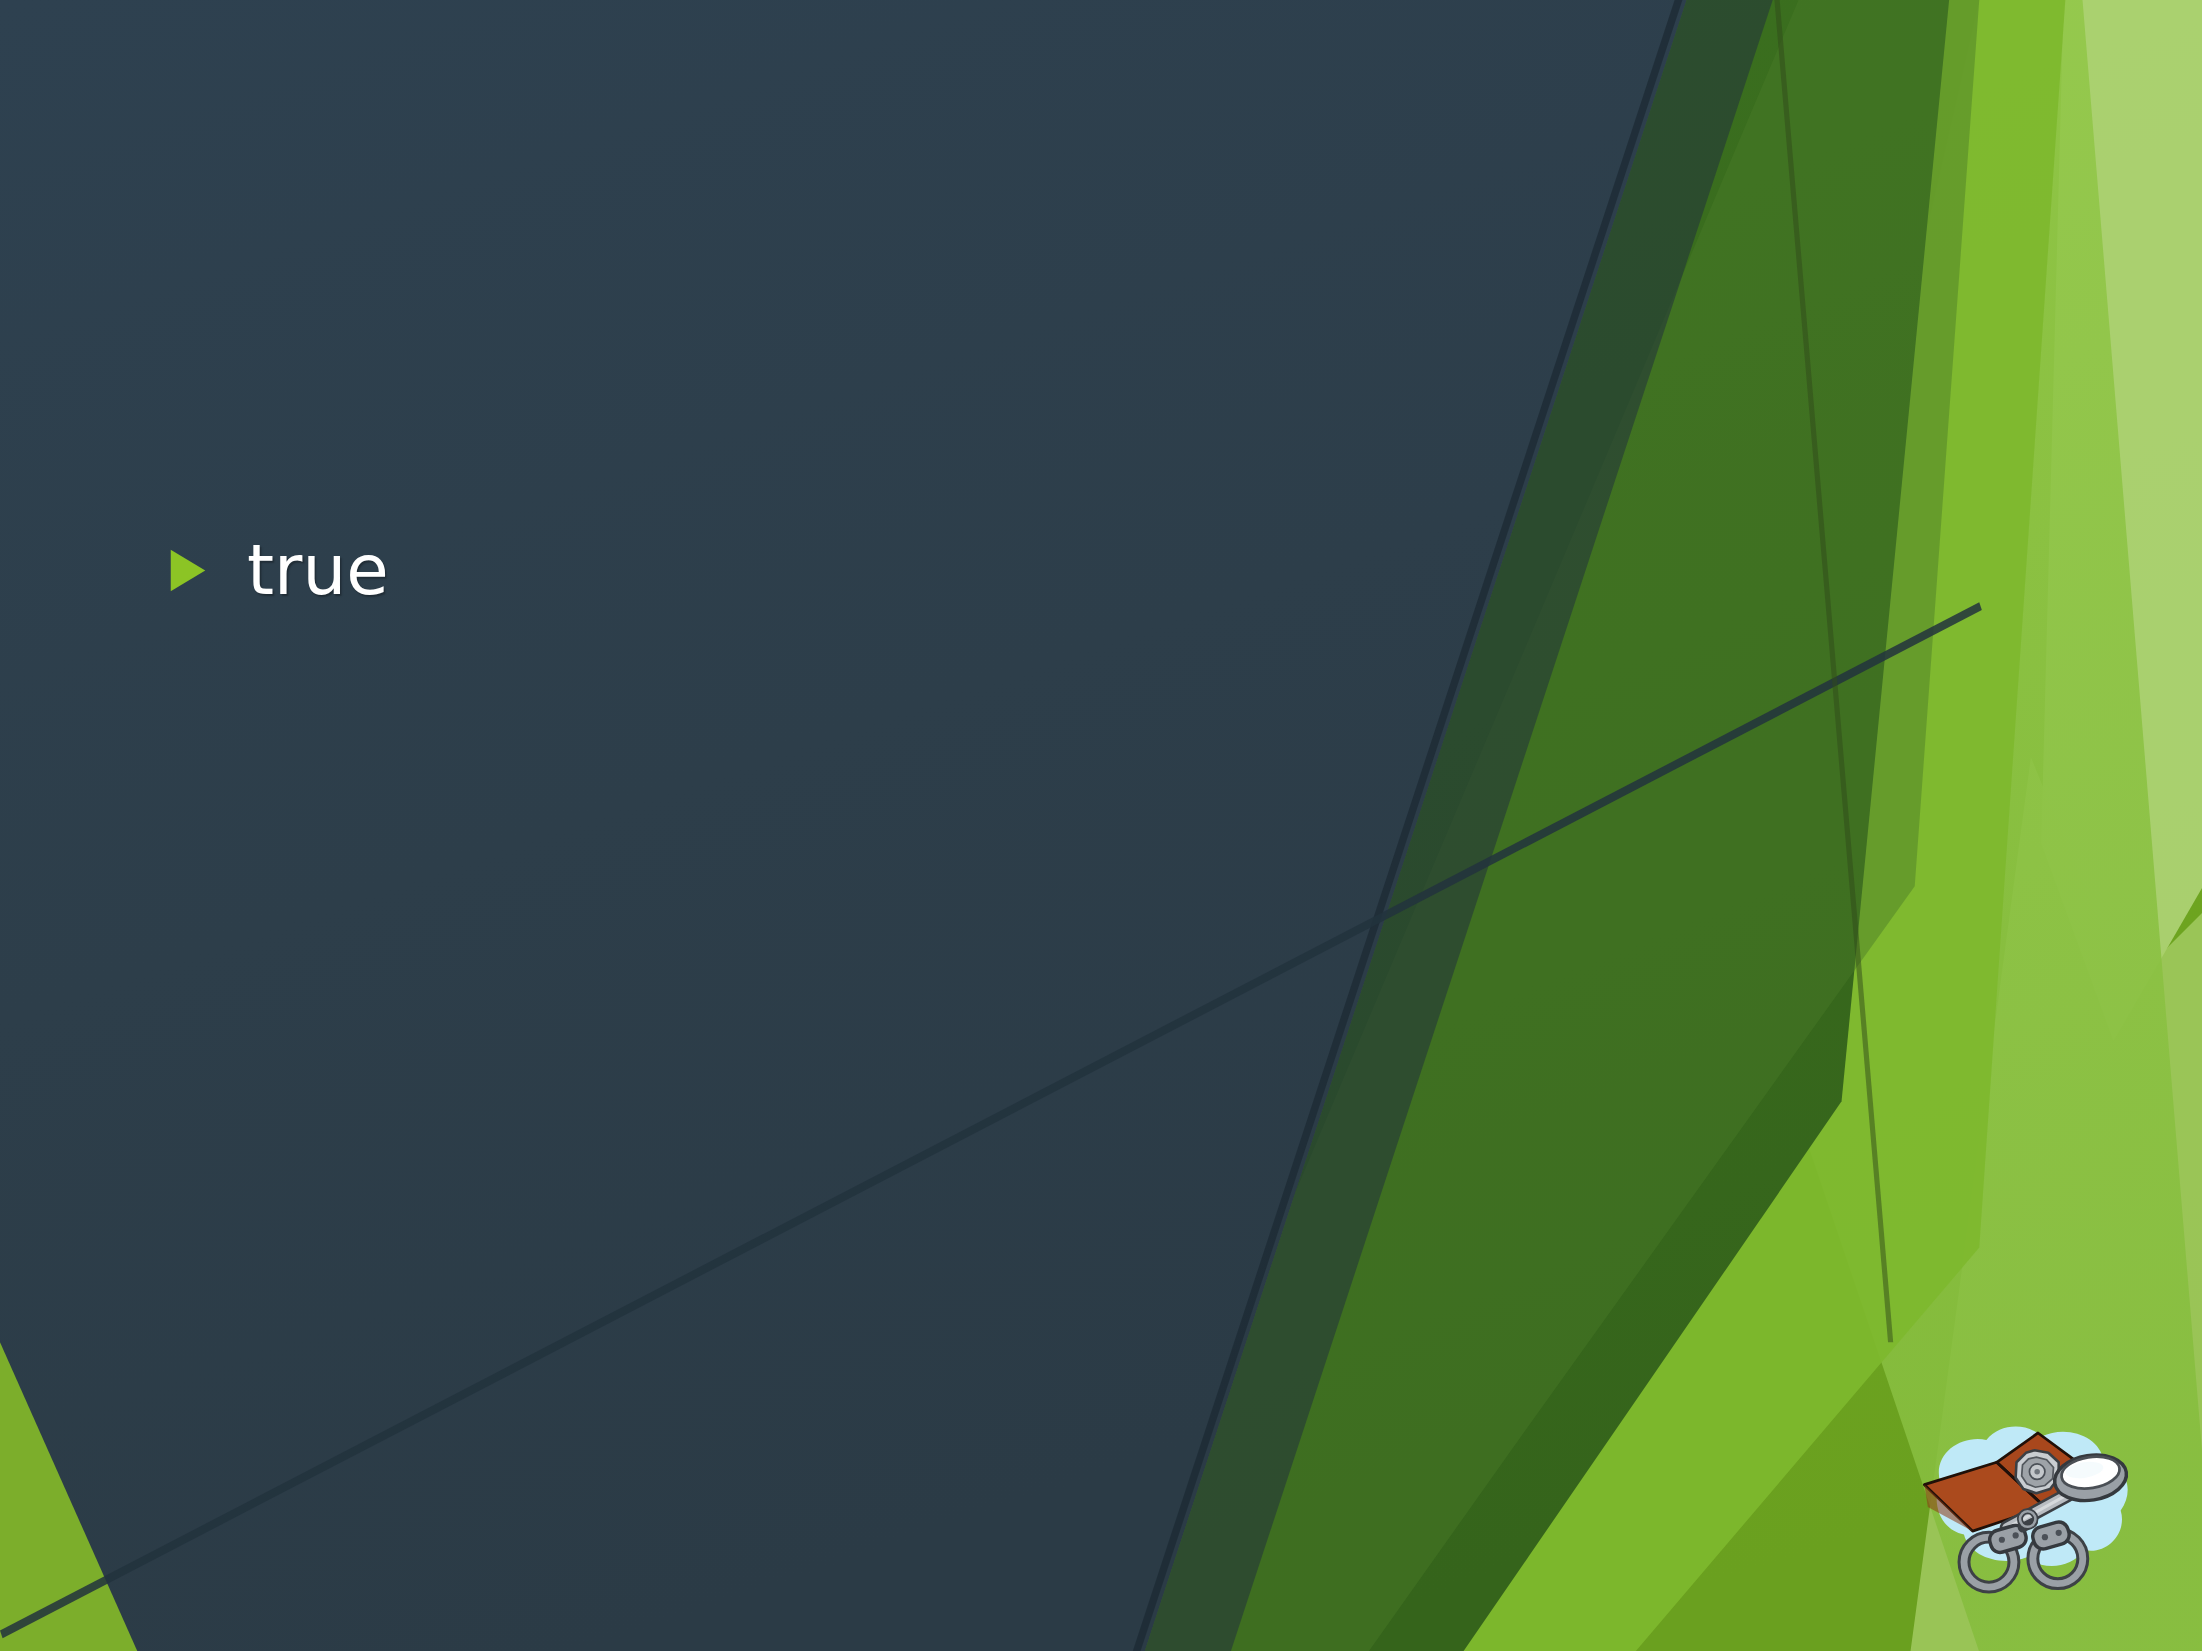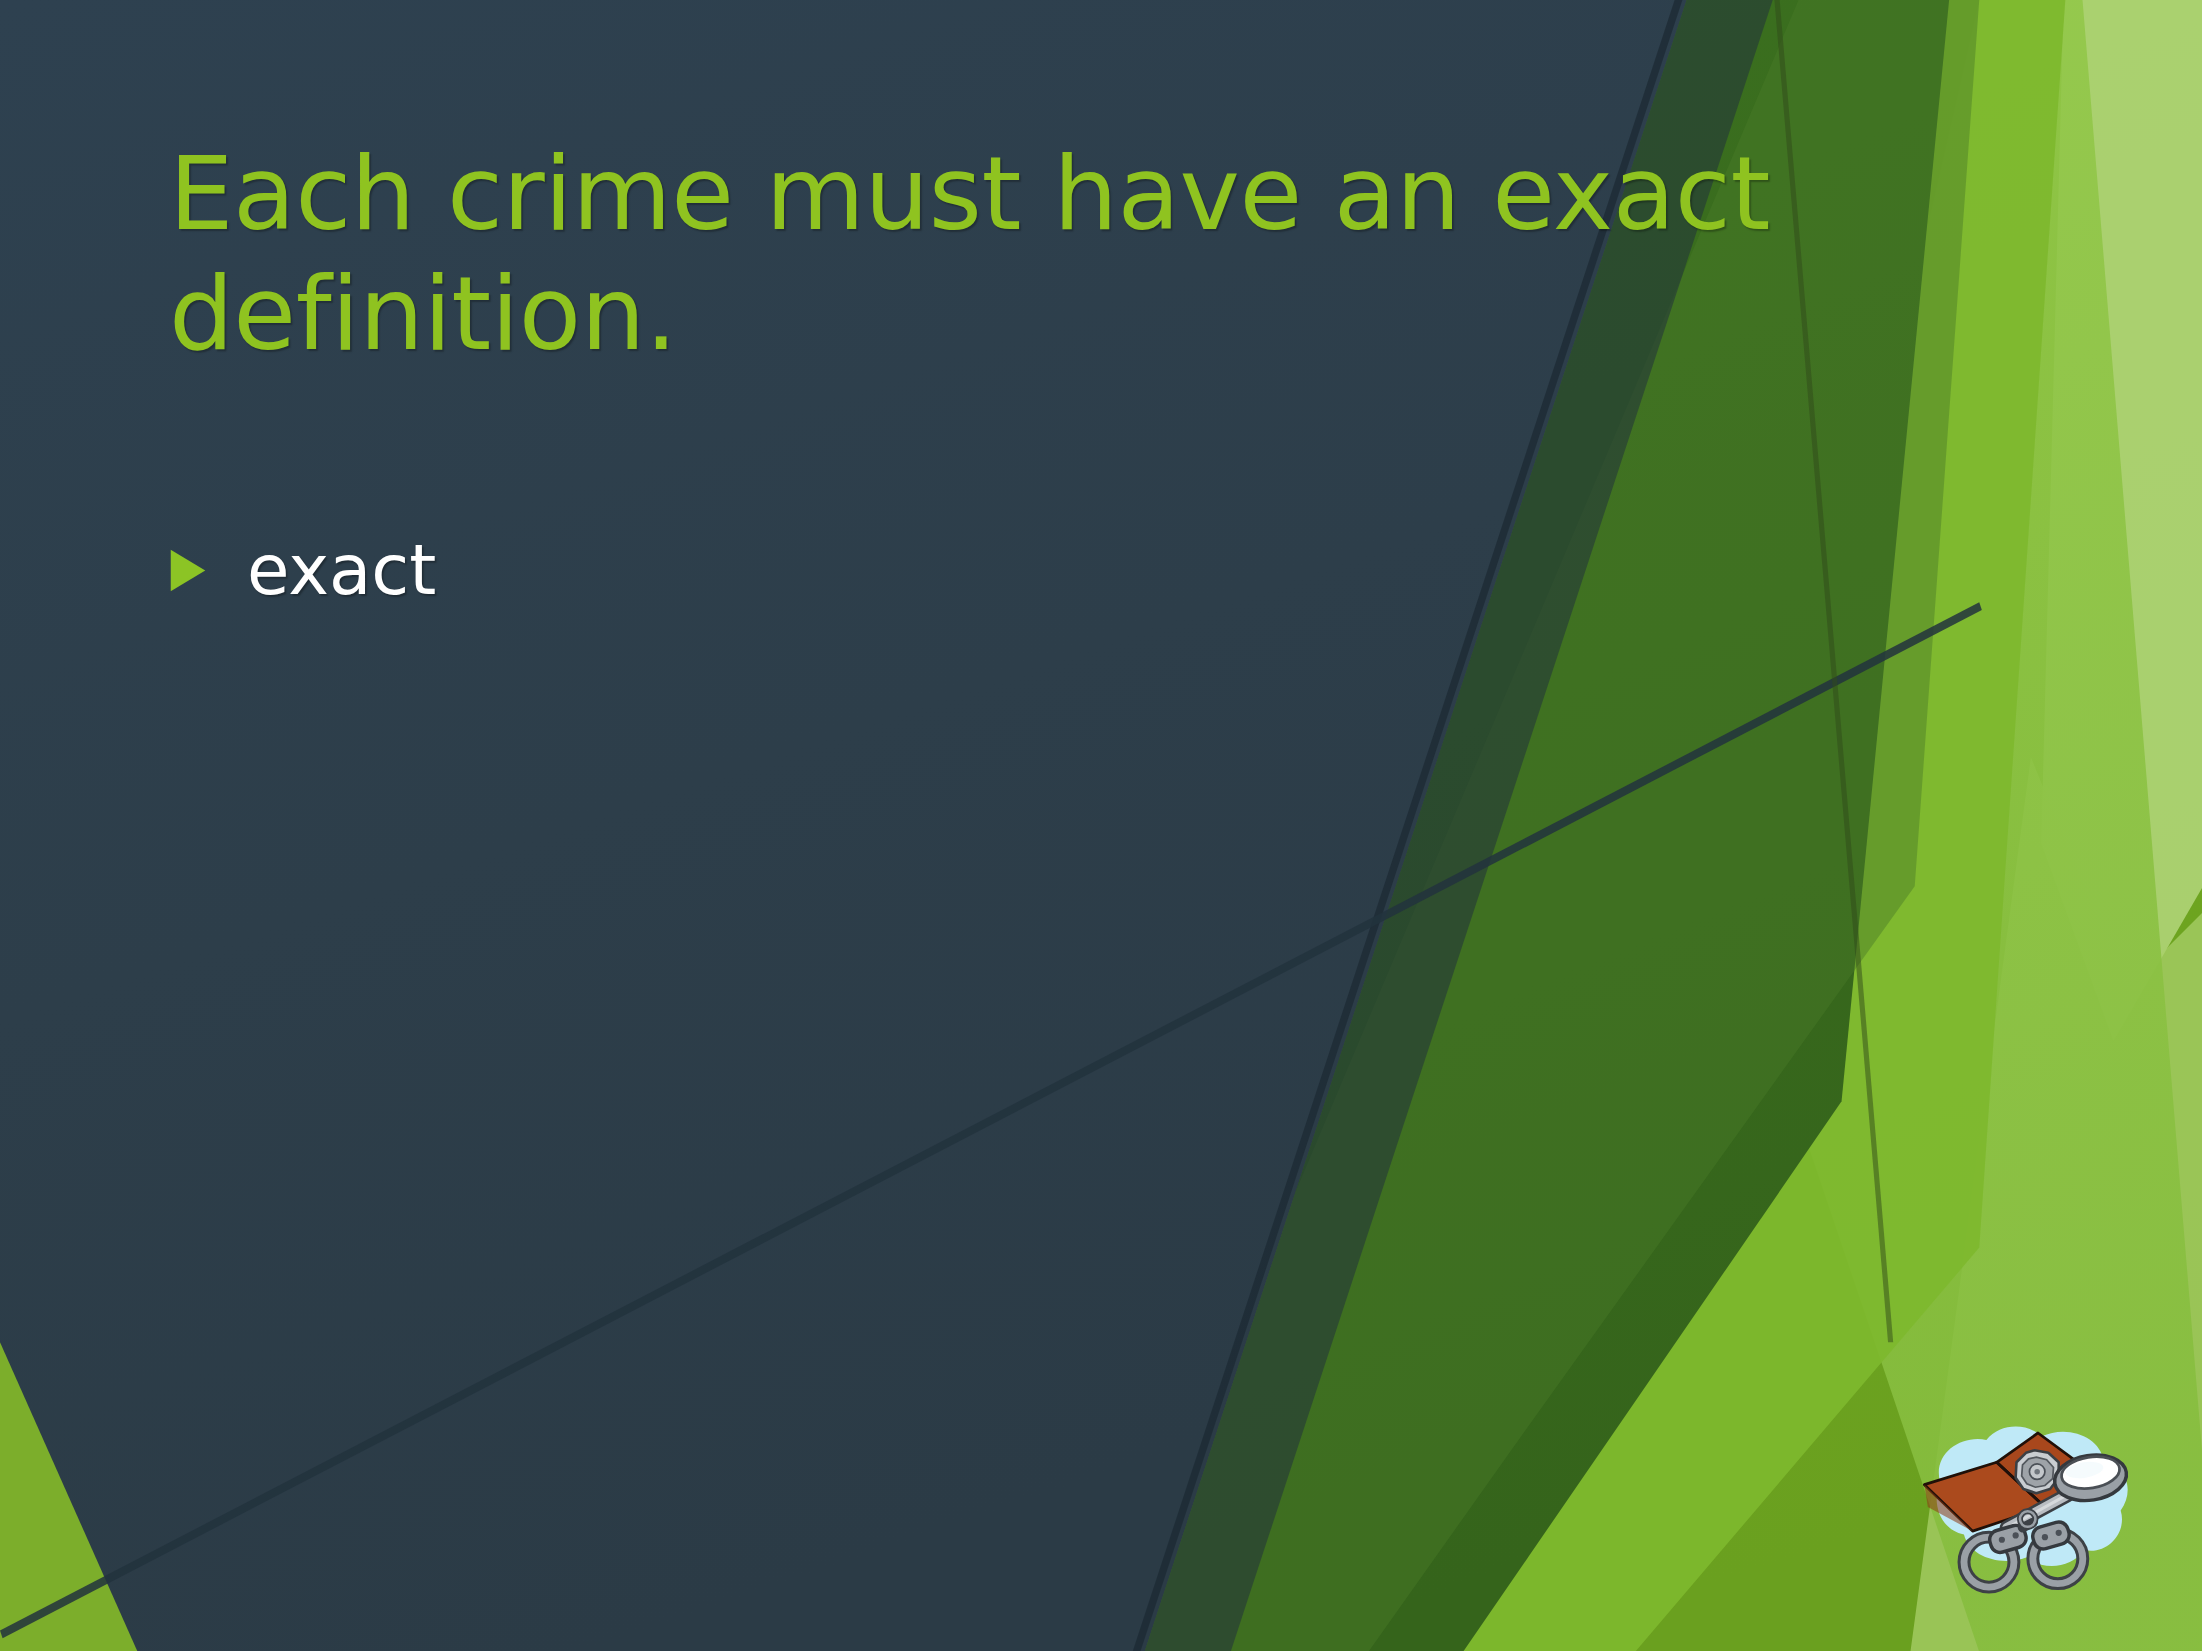--- a/index.html
+++ b/index.html
@@ -138,32 +138,29 @@
 
     <polygon points="1946,0 1955,0 1325,1920 1316,1920" fill="#1c2a33" opacity="0.75"></polygon>
 
     <polygon points="0,1895 2300,700 2303,709 3,1904" fill="#22333d" opacity="0.85"></polygon>
 
     <polygon points="2062,0 2068,0 2200,1560 2194,1560" fill="#2f4a1a" opacity="0.5"></polygon>
   </svg>
 
   <div id="content">
 
-    <div id="title-block">
-      <h1 id="title-text">Each crime must have an exact definition.</h1>
-    </div>
 
     <div id="body-block">
       <div class="bullet-row">
         <span class="bullet-marker">
           <svg viewBox="0 0 44 52" width="38" height="45" aria-hidden="true">
             <polygon points="2,2 42,26 2,50" fill="#8cc425"></polygon>
           </svg>
         </span>
-        <span class="bullet-label">exact</span>
+        <span class="bullet-label">true</span>
       </div>
     </div>
 
     <div id="clipart">
       <svg viewBox="0 0 290 230" aria-hidden="true">
 
         <path d="M38,92 C30,60 62,38 92,44 C108,24 140,24 156,40
                  C186,26 224,40 228,68 C256,74 264,104 248,126
                  C256,152 232,178 206,172 C190,194 156,196 140,180
                  C110,192 72,180 66,154 C38,148 28,118 38,92 Z" fill="#bfe9f7"></path>

